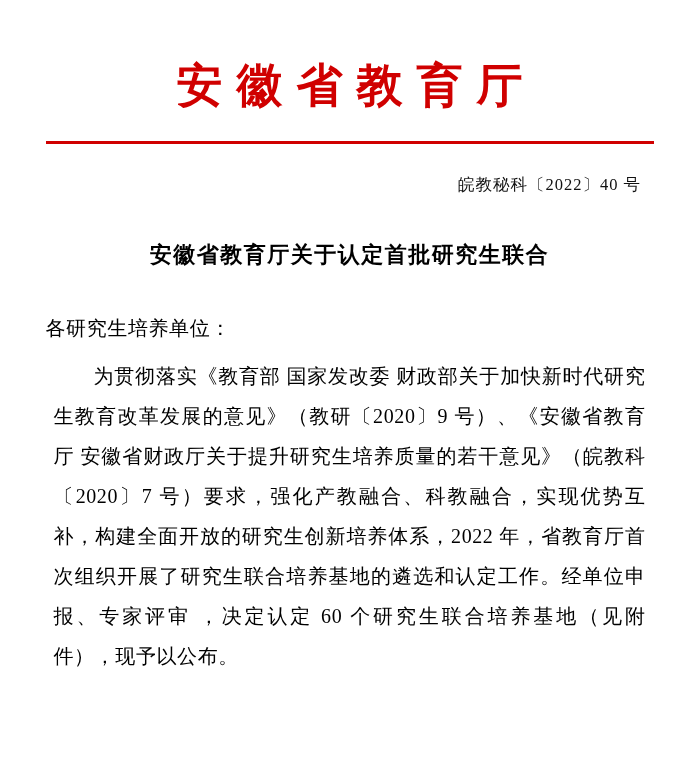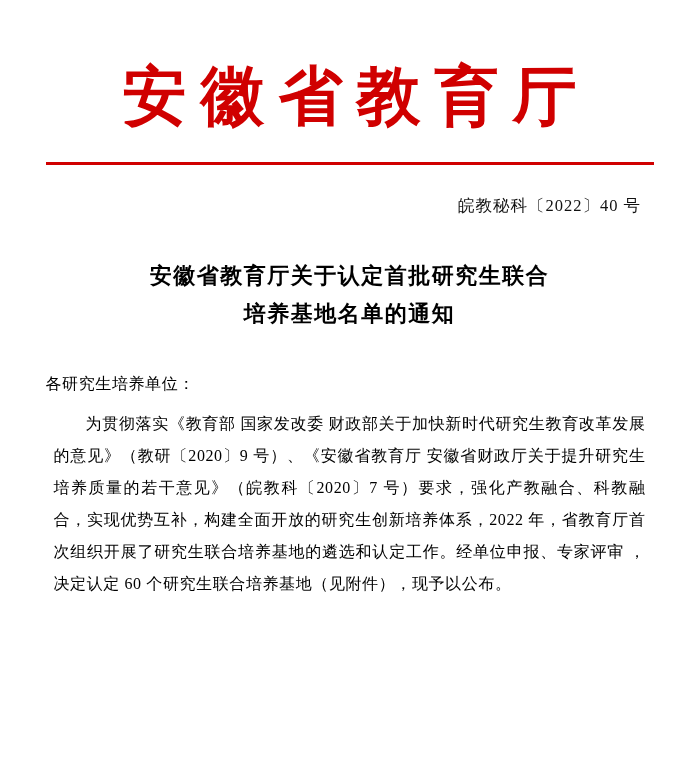--- a/index.html
+++ b/index.html
@@ -22,21 +22,21 @@
     box-sizing: border-box;
   }
 
   
   .masthead {
     text-align: center;
     padding-top: 60px;
   }
   .masthead-title {
     font-family: "Liberation Serif", "DejaVu Serif", serif;
-    font-size: 64px;
+    font-size: 46px;
     font-weight: bold;
     color: #d00000;
     letter-spacing: 14px;
     text-indent: 14px;
     line-height: 1.15;
     white-space: nowrap;
   }
 
   .red-rule {
     margin: 28px auto 0 auto;
@@ -67,21 +67,21 @@
     color: #000000;
   }
   .doc-title .line {
     display: block;
   }
 
   
   .body-block {
     margin: 34px auto 0 auto;
     width: 608px;
-    font-size: 16px;
+    font-size: 20px;
     line-height: 2.0;
     letter-spacing: 0.6px;
     text-align: justify;
     color: #000000;
   }
   .salutation {
     margin: 0 0 2px 0;
   }
   .para {
     margin: 8px;
@@ -98,21 +98,20 @@
   </div>
 
   <div class="red-rule"></div>
 
   <div class="doc-number-row">
     <span>皖教秘科〔2022〕40 号</span>
   </div>
 
   <div class="doc-title">
     <span class="line">安徽省教育厅关于认定首批研究生联合</span>
-    <span class="line">培养基地名单的通知</span>
   </div>
 
   <div class="body-block">
     <p class="salutation">各研究生培养单位：</p>
     <p class="para">为贯彻落实《教育部 国家发改委 财政部关于加快新时代研究生教育改革发展的意见》（教研〔2020〕9 号）、《安徽省教育厅 安徽省财政厅关于提升研究生培养质量的若干意见》（皖教科〔2020〕7 号）要求，强化产教融合、科教融合，实现优势互补，构建全面开放的研究生创新培养体系，2022 年，省教育厅首次组织开展了研究生联合培养基地的遴选和认定工作。经单位申报、专家评审 ，决定认定 60 个研究生联合培养基地（见附件），现予以公布。</p>
   </div>
 
 </div>
 
 </body></html>

